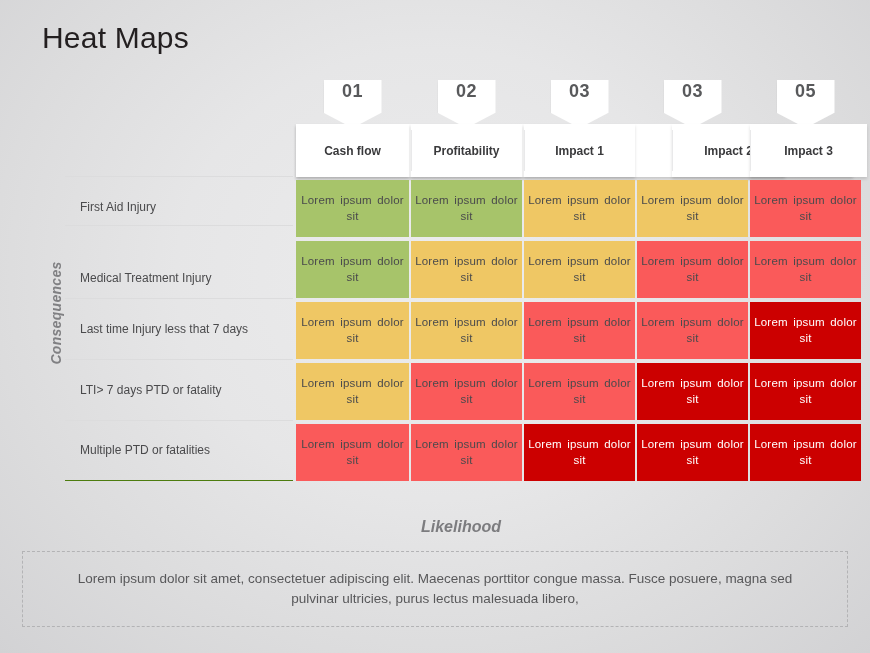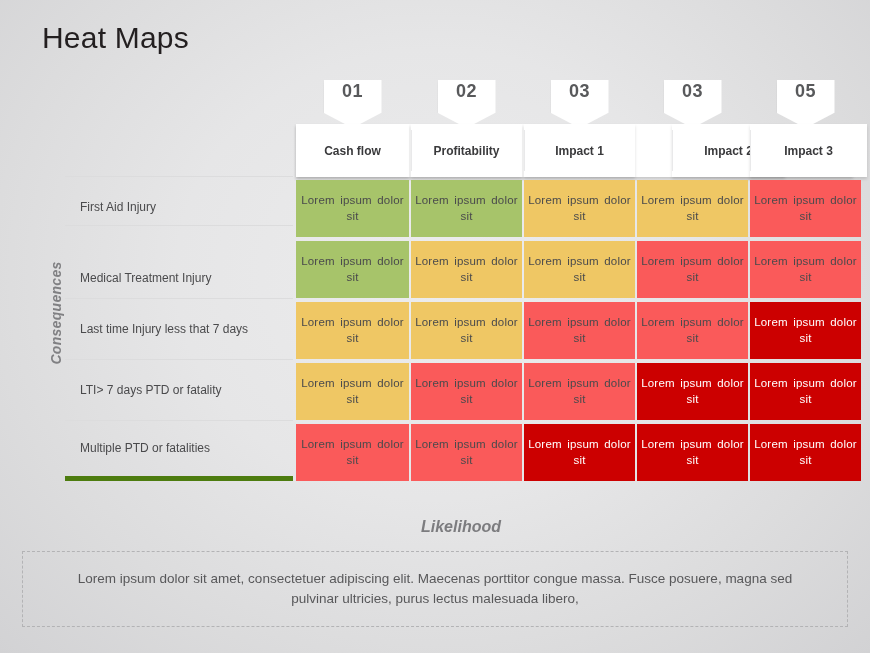--- a/index.html
+++ b/index.html
@@ -122,21 +122,21 @@
     width: 228px;
     display: flex;
     align-items: center;
     font-size: 12px;
     color: #4a4a4c;
     line-height: 1.34;
     border-top: 1px solid #dcdcdd;
     padding-left: 15px;
     box-sizing: border-box;
   }
-  .rowlabel.last { border-bottom: 5px solid #4d7c0f; text-align: right; }
+  .rowlabel.last { border-bottom: 1px solid #4d7c0f; text-align: right; }
 
   
   .cell {
     position: absolute;
     display: flex;
     align-items: center;
     justify-content: center;
     text-align: center;
     font-size: 11.5px;
     line-height: 1.32;

